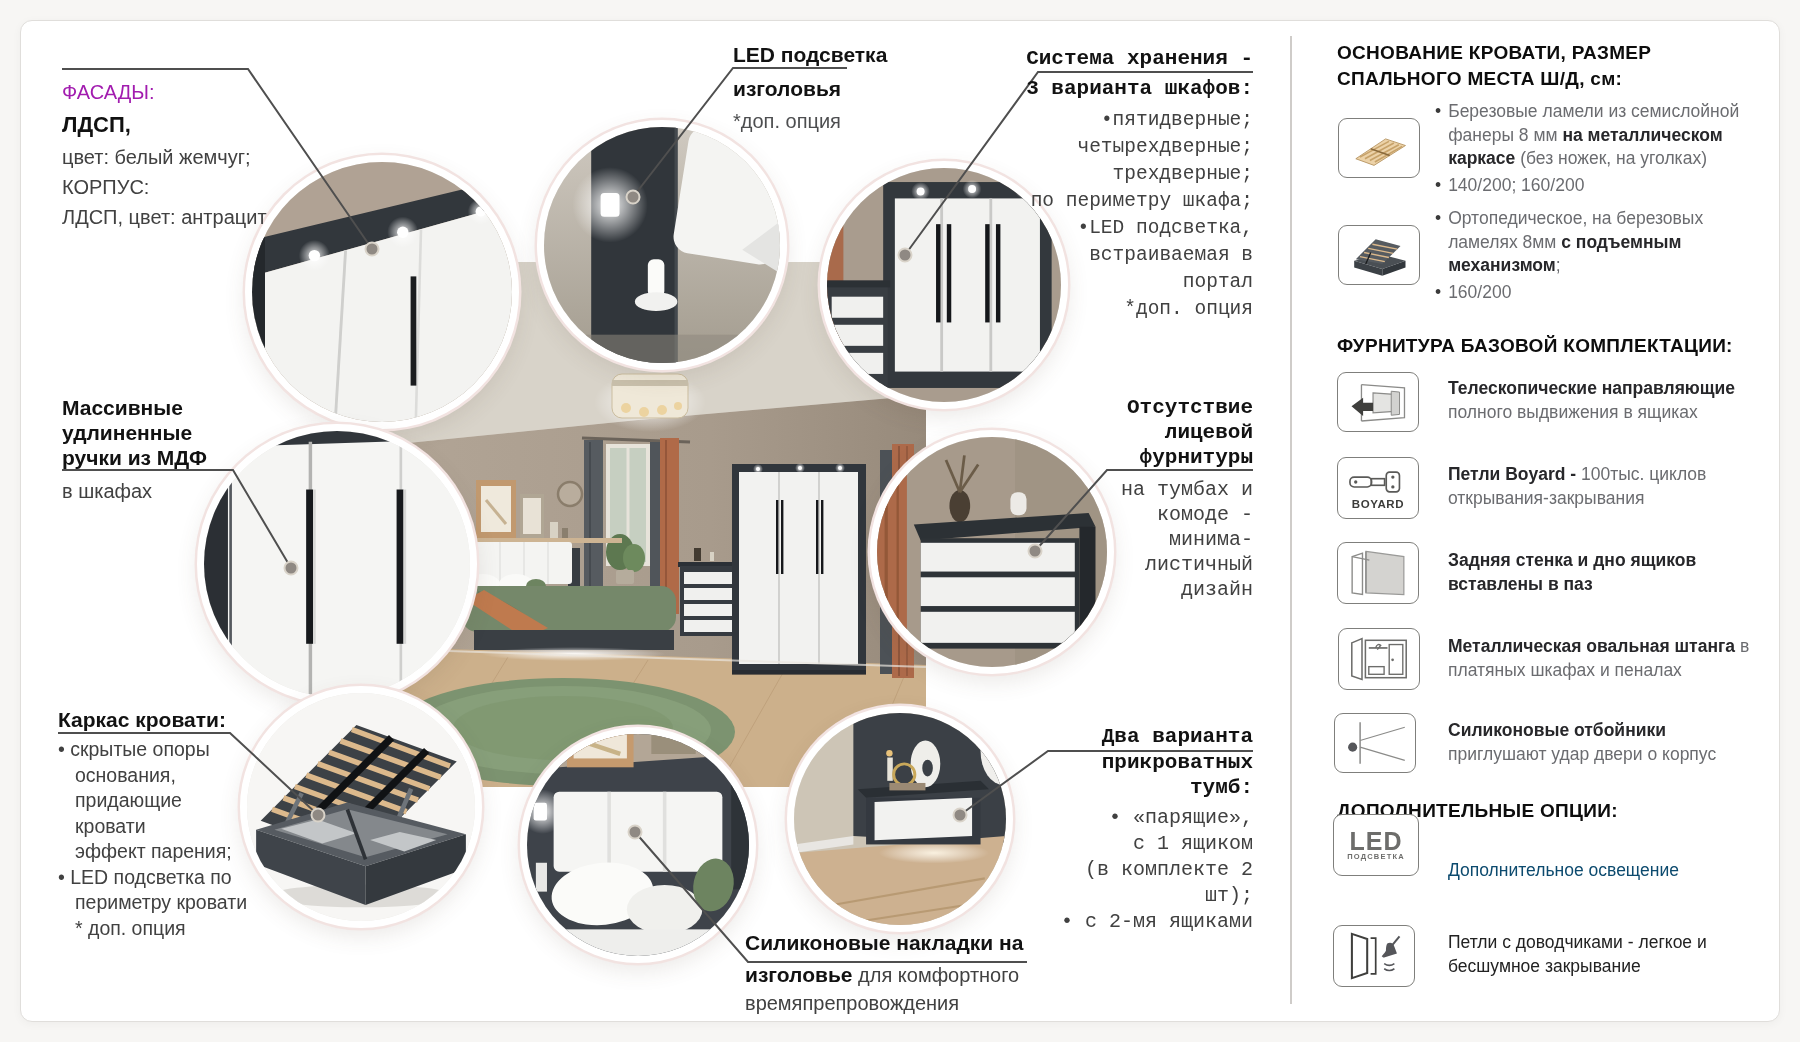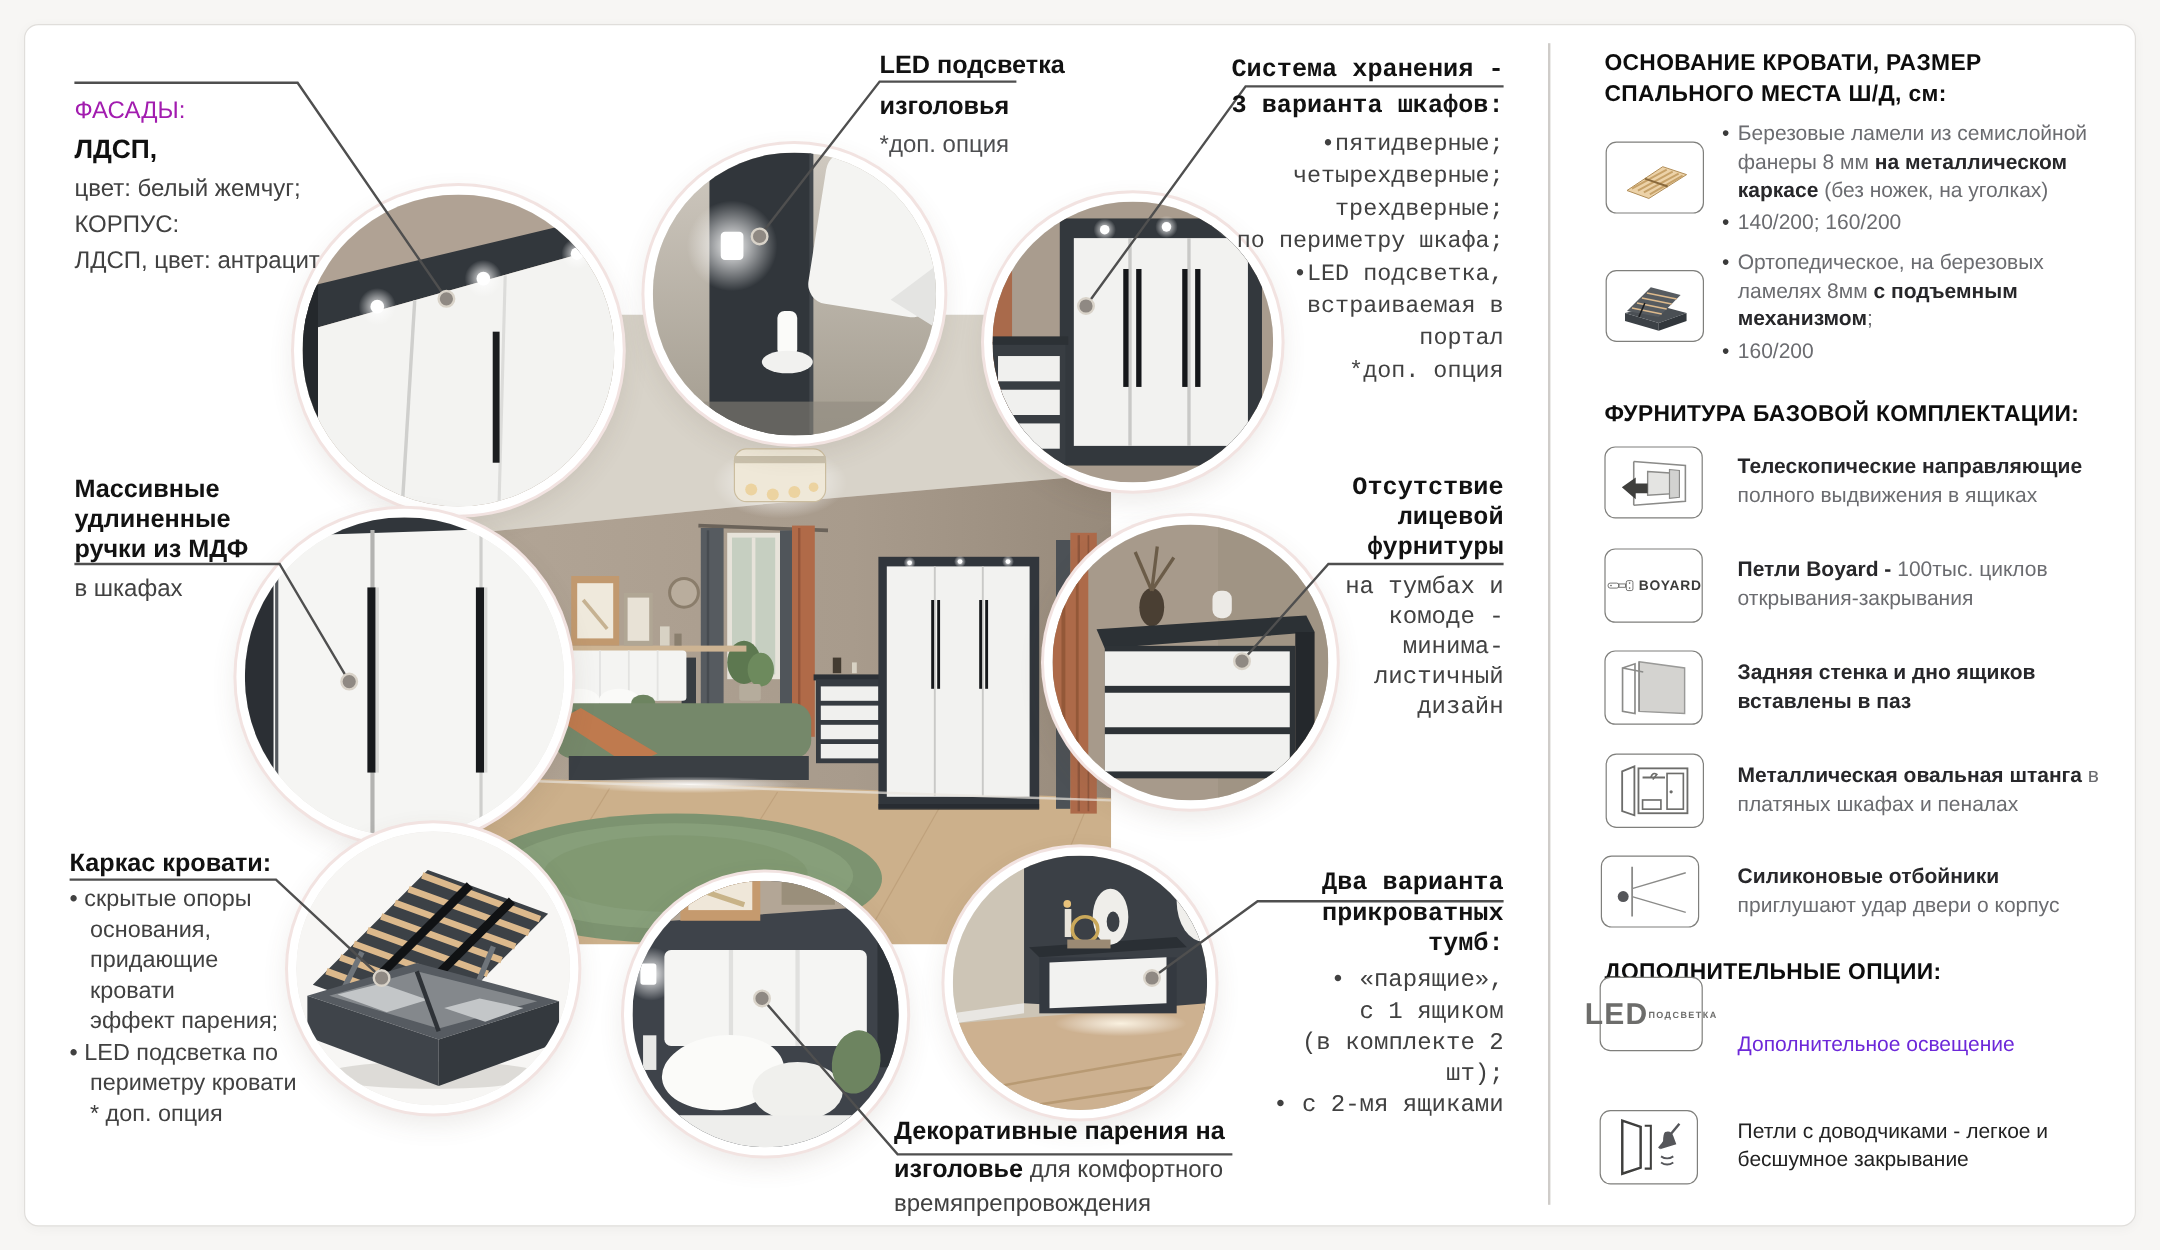--- a/index.html
+++ b/index.html
@@ -26,21 +26,21 @@
   .circle svg{display:block;width:100%;height:100%;}
   .overlay{position:absolute;left:0;top:0;z-index:30;pointer-events:none;}
   .txt{position:absolute;z-index:40;}
   .b21{font-size:21px;font-weight:700;color:#121212;line-height:25px;}
   .r20{font-size:20px;font-weight:400;color:#414141;line-height:30px;}
   .gray{color:#4d4e50;}
   .ra{text-align:right;font-family:Liberation Mono, monospace;}
   
   .divider{position:absolute;left:1290px;top:36px;width:2px;height:968px;background:#cfccc9;z-index:6;}
   .sb-h{position:absolute;left:1337px;z-index:40;font-size:19px;font-weight:800;color:#0d0d0d;line-height:26px;letter-spacing:.3px;width:392px;}
-  .icon-box{position:absolute;z-index:40;width:80px;height:58px;border:1.6px solid #7f7f7c;border-radius:9px;background:#fff;display:flex;flex-direction:row;align-items:center;justify-content:center;}
+  .icon-box{position:absolute;z-index:40;width:80px;height:58px;border:1.6px solid #7f7f7c;border-radius:9px;background:#fff;display:flex;flex-direction:column;align-items:center;justify-content:center;}
   .sb-text{position:absolute;left:1448px;z-index:40;width:316px;font-size:17.5px;line-height:24px;}
   .dk{color:#27272a;font-weight:600;}
   .gy{color:#6b6c70;font-weight:400;}
   .blk{display:block;}
   .sb-bul{position:absolute;left:1435px;z-index:40;width:330px;font-size:17.5px;line-height:23.5px;}
   .brow{display:flex;gap:7px;}
   .mark{color:#3a3a3a;flex:0 0 auto;}
   .boyard{font-size:11.5px;font-weight:800;letter-spacing:.6px;color:#3c3c3a;margin-top:1px;}
   .led-big{font-size:25px;font-weight:800;color:#6d6d6b;line-height:22px;letter-spacing:1px;}
   .led-small{font-size:7.5px;font-weight:700;color:#6d6d6b;letter-spacing:1.2px;}
@@ -457,21 +457,21 @@
     <div class="ind">придающие</div>
     <div class="ind">кровати</div>
     <div class="ind">эффект парения;</div>
     <div>• LED подсветка по</div>
     <div class="ind">периметру кровати</div>
     <div class="ind">* доп. опция</div>
   </div>
 </div>
 
 <div class="txt" style="left:745px;top:930px;width:320px;">
-  <div class="b21" style="line-height:26px;">Декоративные парения на</div>
+  <div class="b21" style="line-height:26px;">Силиконовые накладки на</div>
   <div style="margin-top:6px;font-size:20px;line-height:26px;">
     <span class="b21" style="font-size:21px;">изголовье</span><span style="color:#414141;"> для комфортного</span>
   </div>
   <div style="font-size:20px;color:#414141;line-height:26px;margin-top:2px;">времяпрепровождения</div>
 </div>
 
 <div class="txt ra" style="left:1053px;top:724px;width:200px;">
   <div class="b21" style="line-height:25.5px;">Два варианта</div>
   <div class="b21" style="line-height:25.5px;">прикроватных</div>
   <div class="b21" style="line-height:25.5px;">тумб:</div>
@@ -603,21 +603,21 @@
   <span class="dk blk">Силиконовые отбойники</span><span class="gy">приглушают удар двери о корпус</span>
 </div>
 
 <div class="sb-h" style="top:798px;width:440px;">ДОПОЛНИТЕЛЬНЫЕ ОПЦИИ:</div>
 
 <div class="icon-box" style="left:1333px;top:814px;width:84px;height:60px;">
   <div class="led-big">LED</div>
   <div class="led-small">ПОДСВЕТКА</div>
 </div>
 <div class="sb-text" style="top:858px;width:330px;">
-  <span style="color:#6d28d9;">Дополнительное освещение</span>
+  <span style="color:#0c4a6e;">Дополнительное освещение</span>
 </div>
 
 <div class="icon-box" style="left:1333px;top:925px;height:60px;">
   <svg width="68" height="50" viewBox="0 0 80 58">
     <polygon points="14,6 32,12 32,52 14,58" fill="#ffffff" stroke="#3f3f3d" stroke-width="2.4" transform="translate(0,-3)"></polygon>
     <polyline points="36,8 42,8 42,50 36,50" fill="none" stroke="#3f3f3d" stroke-width="2"></polyline>
     <path d="M56,14 q6,-2 8,4 l3,8 -16,5 3,-8 q0,-7 2,-9 z" fill="#55565a"></path>
     <line x1="50" y1="30" x2="70" y2="6" stroke="#55565a" stroke-width="2.4"></line>
     <path d="M52,38 q6,4 12,0" fill="none" stroke="#55565a" stroke-width="1.8"></path>
     <path d="M52,44 q6,4 12,0" fill="none" stroke="#55565a" stroke-width="1.8"></path>

